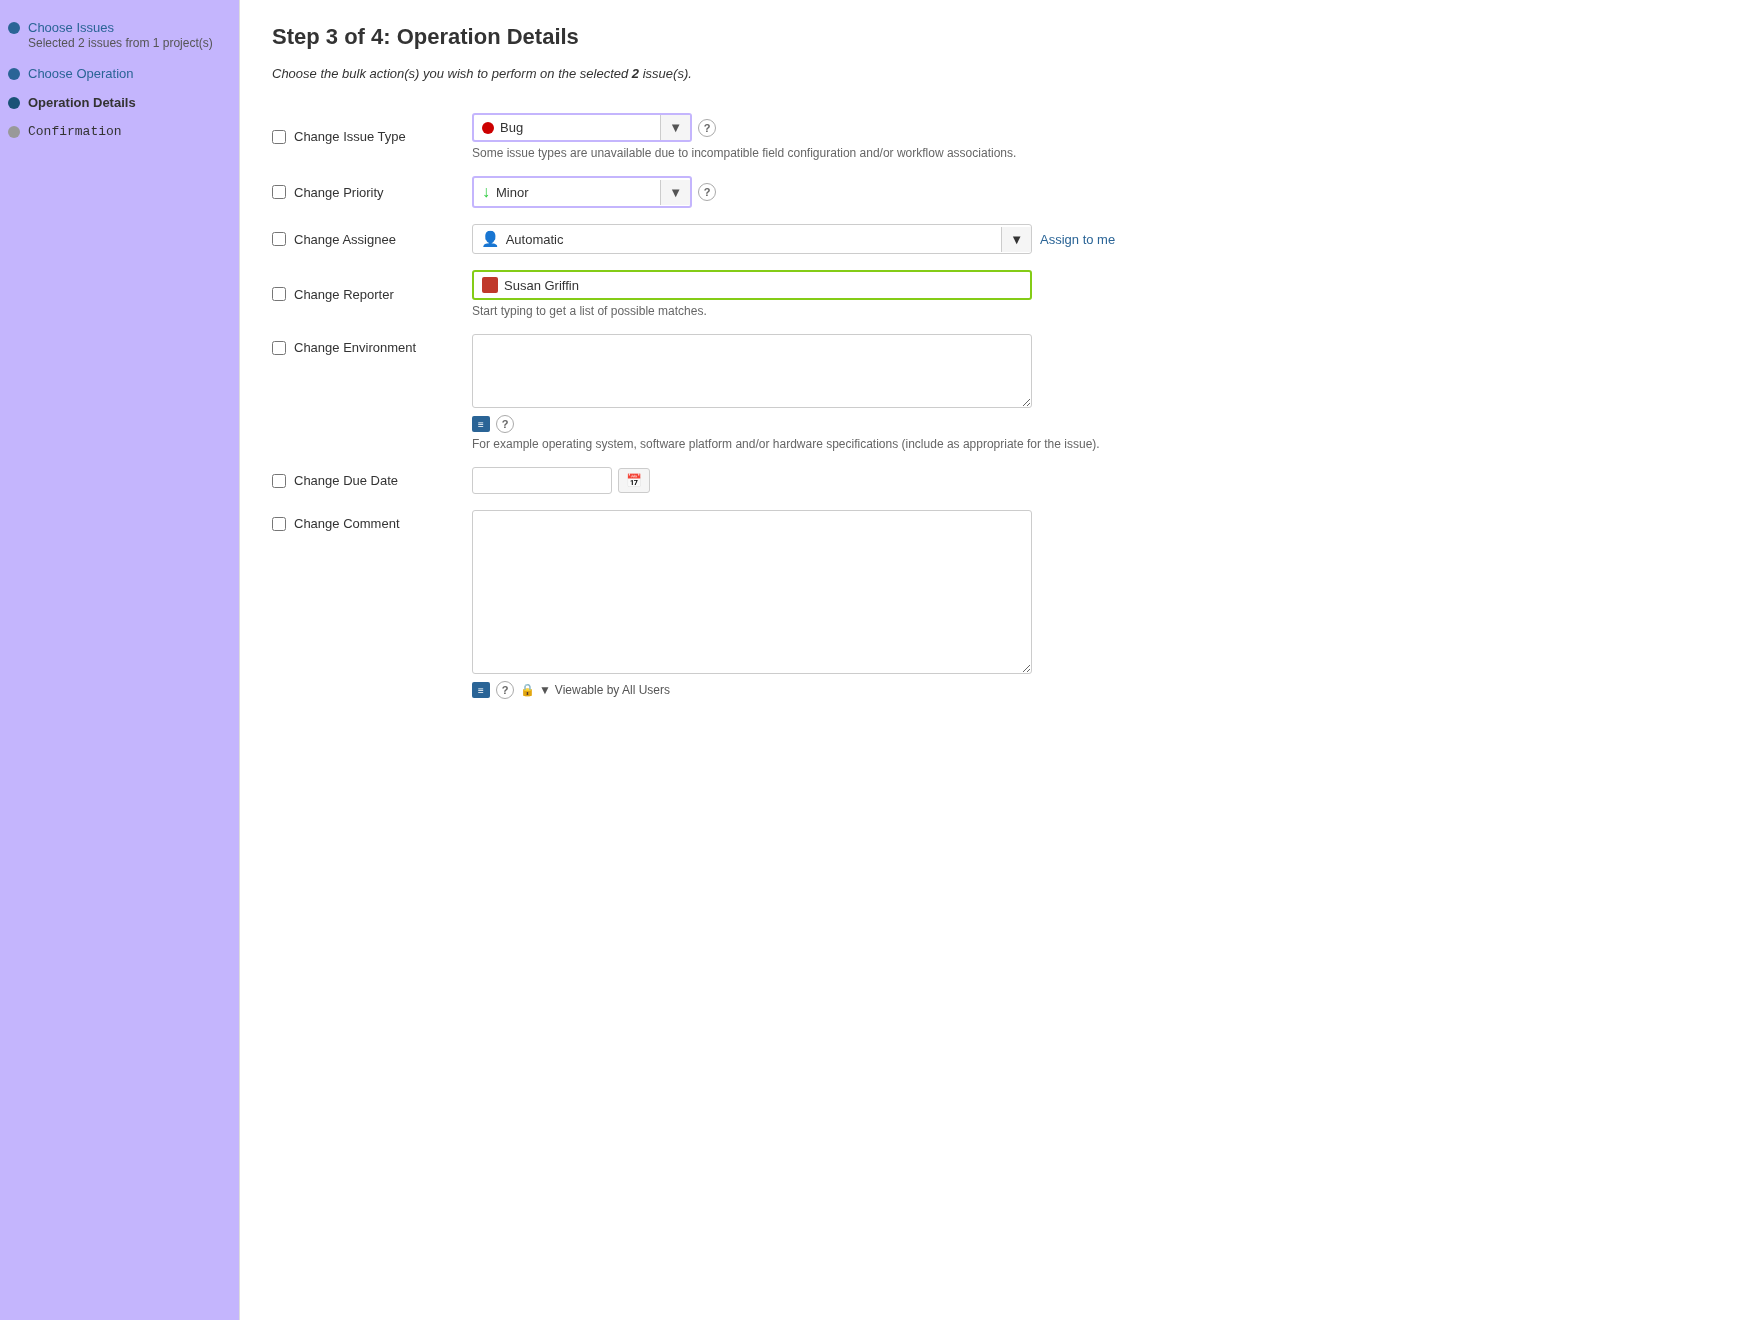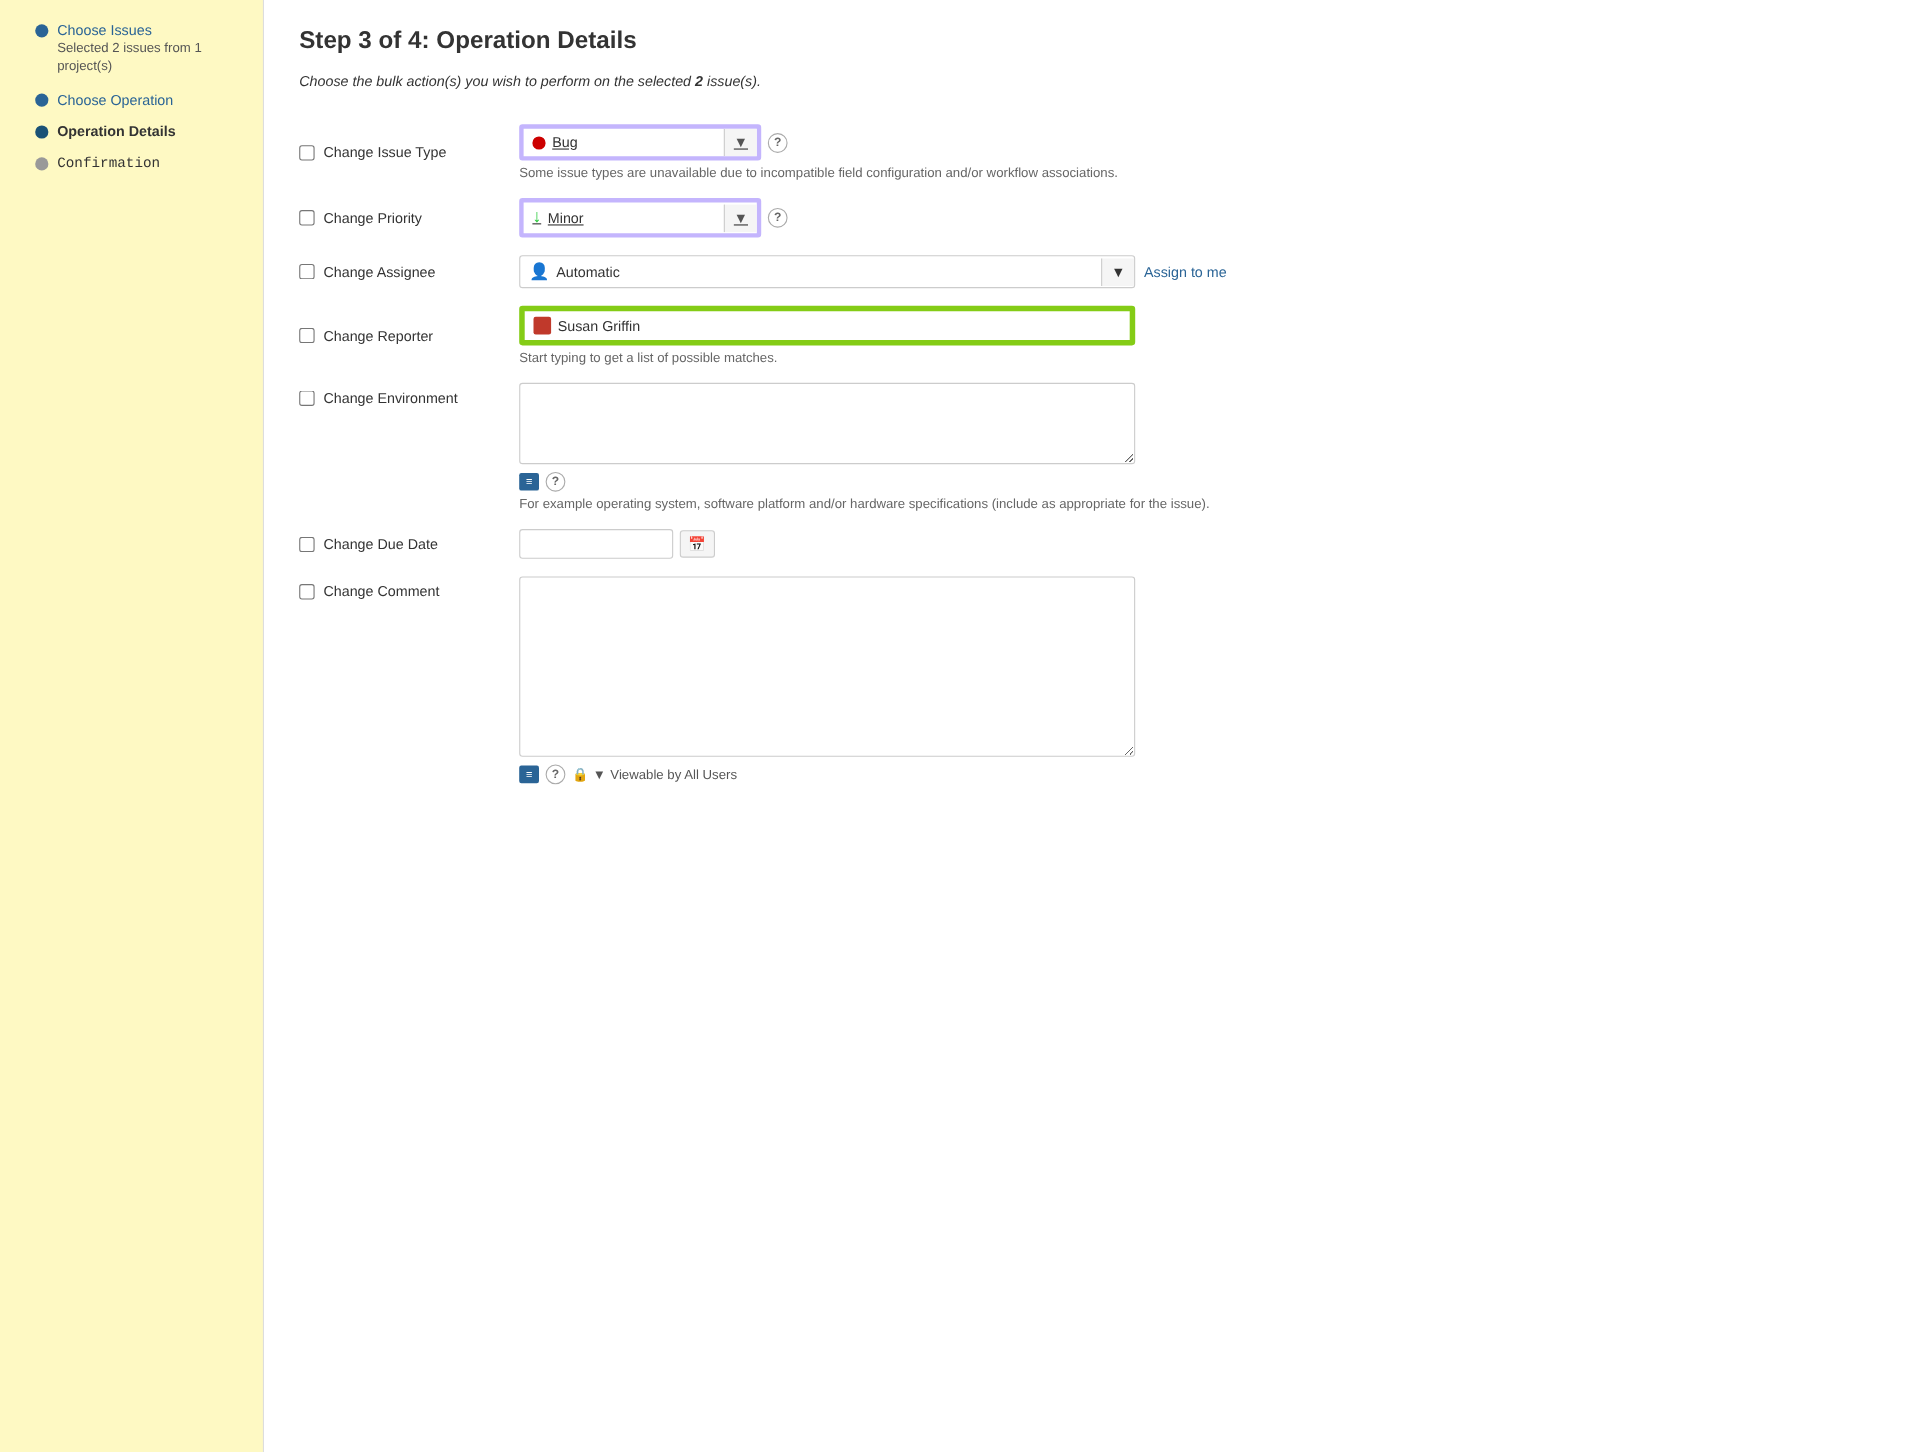--- a/index.html
+++ b/index.html
@@ -9,23 +9,23 @@
       color: #333;
       background: #fff;
       display: flex;
       min-height: 1320px;
     }
 
     
     .sidebar {
       width: 240px;
       min-width: 240px;
-      background: #fef9c3;
+      background: #c4b5fd;
       border-right: 1px solid #ddd;
-      padding: 20px 32px;
+      padding: 20px 8px;
     }
     .sidebar-item {
       display: flex;
       align-items: flex-start;
       margin-bottom: 14px;
       gap: 8px;
     }
     .sidebar-dot {
       width: 12px;
       height: 12px;
@@ -129,26 +129,25 @@
     
     .select-wrapper {
       display: inline-flex;
       align-items: center;
       gap: 6px;
     }
 
     .select-with-arrow {
       display: flex;
       align-items: center;
-      border: 4px solid #c4b5fd;
+      border: 2px solid #c4b5fd;
       border-radius: 3px;
       background: #fff;
       padding: 0;
       overflow: hidden;
-      text-decoration: underline;
     }
 
     .select-main {
       flex: 1;
       padding: 5px 8px;
       font-size: 13px;
       display: flex;
       align-items: center;
       gap: 6px;
     }
@@ -226,21 +225,21 @@
     }
 
     .assign-me-link {
       color: #2a6496;
       cursor: pointer;
       font-size: 13px;
       white-space: nowrap;
     }
 
     .reporter-wrapper {
-      border: 5px solid #84cc16;
+      border: 2px solid #84cc16;
       border-radius: 3px;
       padding: 5px 8px;
       font-size: 13px;
       background: #fff;
       width: 560px;
       display: flex;
       align-items: center;
       gap: 6px;
     }
 

